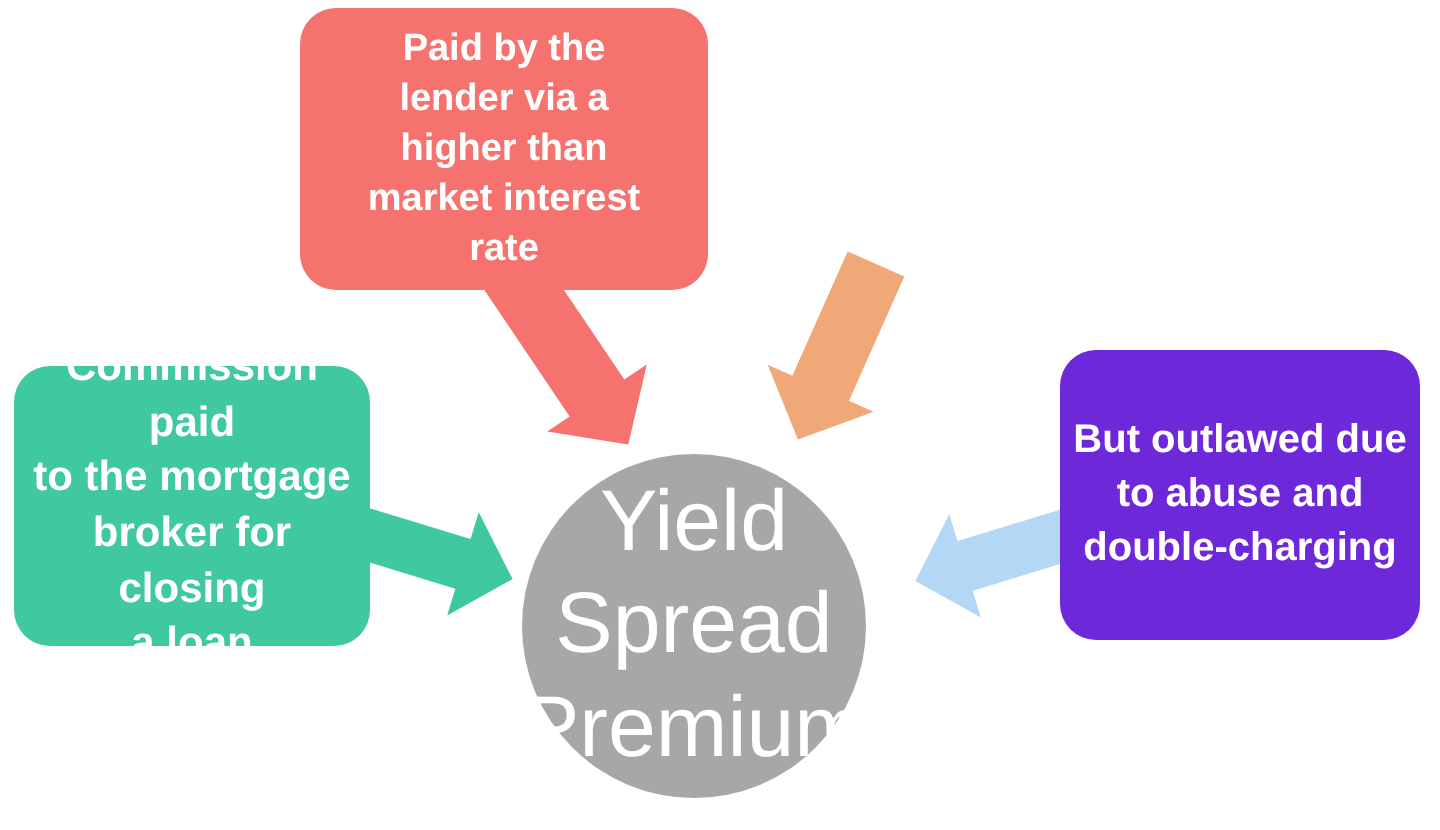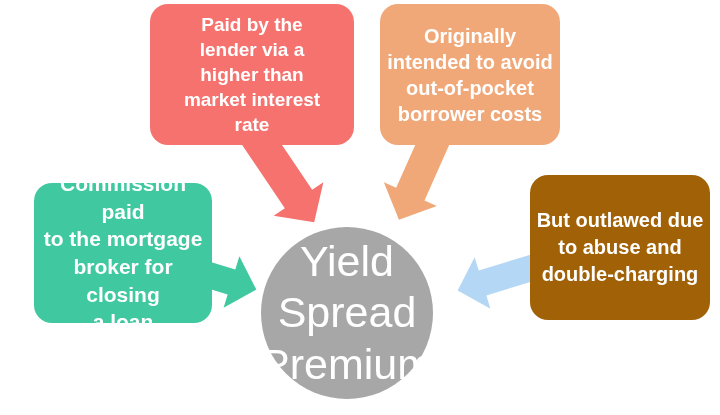--- a/index.html
+++ b/index.html
@@ -53,43 +53,37 @@
 <div class="canvas">
 
   <svg class="arrows" viewBox="0 0 720 415" xmlns="http://www.w3.org/2000/svg">
 
     <polygon points="0,-13 58,-13 58,-27 84,0 58,27 58,13 0,13" transform="translate(176,265) rotate(17)" fill="#40C8A0"></polygon>
     <polygon points="0,-16.5 76,-16.5 76,-30 104,0 76,30 76,16.5 0,16.5" transform="translate(256,136) rotate(56)" fill="#F5726E"></polygon>
     <polygon points="0,-15.5 68,-15.5 68,-29 96,0 68,29 68,15.5 0,15.5" transform="translate(438,132) rotate(114)" fill="#F0A878"></polygon>
     <polygon points="0,-13 58,-13 58,-27 84,0 58,27 58,13 0,13" transform="translate(538,266) rotate(163)" fill="#B4D7F5"></polygon>
   </svg>
 
-  <div class="box" id="box-commission" style="background-color: rgb(64, 200, 160); color: rgb(255, 255, 255); margin-left: 27px;">
+  <div class="box" id="box-commission" style="background-color: rgb(64, 200, 160); color: rgb(255, 255, 255);">
     <span class="txt">Commission paid
 to the mortgage
 broker for closing
 a loan</span>
   </div>
 
   <div class="box" id="box-lender" style="background-color: rgb(245, 114, 110); color: rgb(255, 255, 255);">
     <span class="txt">Paid by the
 lender via a
 higher than
 market interest
 rate</span>
   </div>
 
-  <div class="box" id="box-intent" style="background-color: rgb(240, 168, 120); color: rgb(255, 255, 255);">
-    <span class="txt">Originally
-intended to avoid
-out-of-pocket
-borrower costs</span>
-  </div>
 
-  <div class="box" id="box-outlawed" style="background-color: #a16207; color: rgb(255, 255, 255);">
+  <div class="box" id="box-outlawed" style="background-color: #6d28d9; color: rgb(255, 255, 255);">
     <span class="txt">But outlawed due
 to abuse and
 double-charging</span>
   </div>
 
   <div class="circle" style="background-color: rgb(168, 167, 167); color: rgb(255, 255, 255);">
     <span class="txt">Yield
 Spread
 Premium</span>
   </div>

